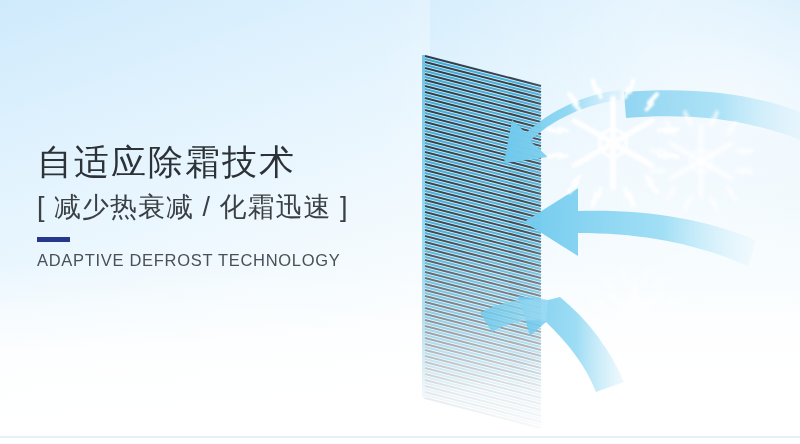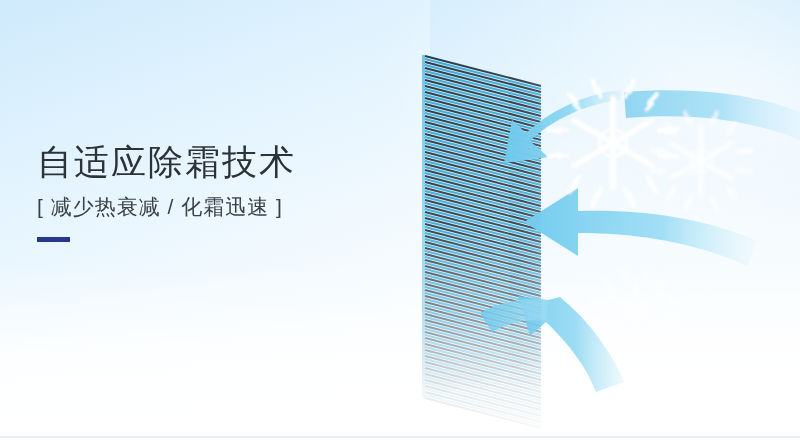--- a/index.html
+++ b/index.html
@@ -47,21 +47,21 @@
   #copy{
     position:absolute;left:37px;top:140px;width:360px;
   }
   .title-cn{
     font-size:35px;line-height:44px;
     color:#2d3236;letter-spacing:2px;
     font-weight:400;white-space:nowrap;
   }
   .subtitle-cn{
     margin-top:8px;
-    font-size:21px;line-height:30px;
+    font-size:27px;line-height:30px;
     color:#3b4045;letter-spacing:1px;
     font-weight:400;white-space:nowrap;
   }
   .rule{
     margin-top:15px;
     width:33px;height:5px;background:#27388c;
   }
   .title-en{
     margin-top:8px;
     font-size:16.5px;line-height:20px;
@@ -90,20 +90,21 @@
   <div class="bg-left-wash"></div>
   <div class="bg-right-blue"></div>
   <div class="bg-right-wash"></div>
   <div class="bg-bottom-fade"></div>
   <div class="bottom-rule"></div>
 
   <div id="copy">
     <div class="title-cn">自适应除霜技术</div>
     <div class="subtitle-cn">[ 减少热衰减 / 化霜迅速 ]</div>
     <div class="rule"></div>
+    <div class="title-en">ADAPTIVE DEFROST TECHNOLOGY</div>
   </div>
 
   <div id="graphic">
     <svg viewBox="0 0 400 444" xmlns="http://www.w3.org/2000/svg" aria-hidden="true">
       <defs>
 
         <linearGradient id="finFadeV" x1="0" y1="0" x2="0" y2="1">
           <stop offset="0" stop-color="#ffffff" stop-opacity="1"></stop>
           <stop offset="0.52" stop-color="#ffffff" stop-opacity="0.92"></stop>
           <stop offset="0.72" stop-color="#ffffff" stop-opacity="0.55"></stop>

